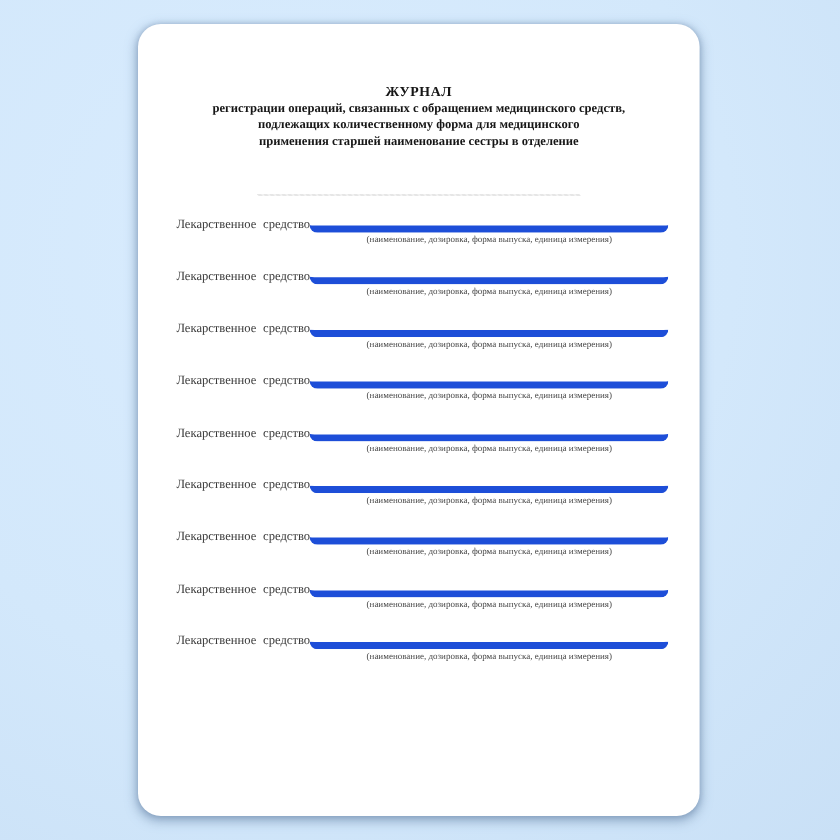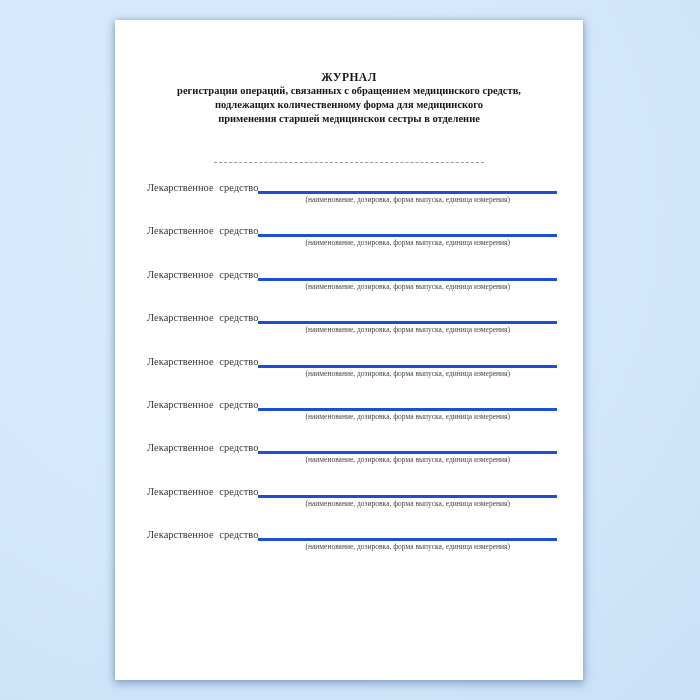--- a/index.html
+++ b/index.html
@@ -1,15 +1,15 @@
 <!DOCTYPE html>
 <html><head>
 <meta charset="utf-8">
 <style>
-  * { margin: 0; padding: 0; box-sizing: border-box; }
+  * { margin: 0; padding: 0; box-sizing: border-box; border-radius: 19px; }
   html, body { width: 700px; height: 700px; overflow: hidden; }
   body {
     font-family: "Liberation Serif", serif;
     background: radial-gradient(circle at 35% 30%, #d9ecfe 0%, #d3e8fb 55%, #c9e0f6 100%);
     position: relative;
   }
   .page {
     position: absolute;
     left: 115px;
     top: 20px;
@@ -57,21 +57,21 @@
   .row-label {
     font-size: 10.5px;
     line-height: 13px;
     color: #3a3a3a;
     white-space: nowrap;
     word-spacing: 3px;
   }
   .row-fill {
     flex: 1;
     height: 13px;
-    border-bottom: 3px solid #1d4ed8;
+    border-bottom: 6px solid #1d4ed8;
     position: relative;
   }
   .row-value {
     position: absolute;
     bottom: 1px;
     left: 4px; right: 4px;
     font-size: 10px;
     color: #333;
     text-align: left;
     white-space: nowrap;
@@ -90,21 +90,21 @@
 </style>
 </head>
 <body>
 
 <div class="page">
 
   <div class="title-block">
     <div class="title-main">ЖУРНАЛ</div>
     <div>регистрации операций, связанных с обращением медицинского средств,</div>
     <div>подлежащих количественному форма для медицинского</div>
-    <div>применения старшей медицинскои сестры в отделение</div>
+    <div>применения старшей наименование сестры в отделение</div>
   </div>
 
   <div class="header-fill-line">
     <span class="header-fill-value"></span>
   </div>
 
   <div class="rows">
 
     <div class="row">
       <span class="row-label">Лекарственное средство</span>

